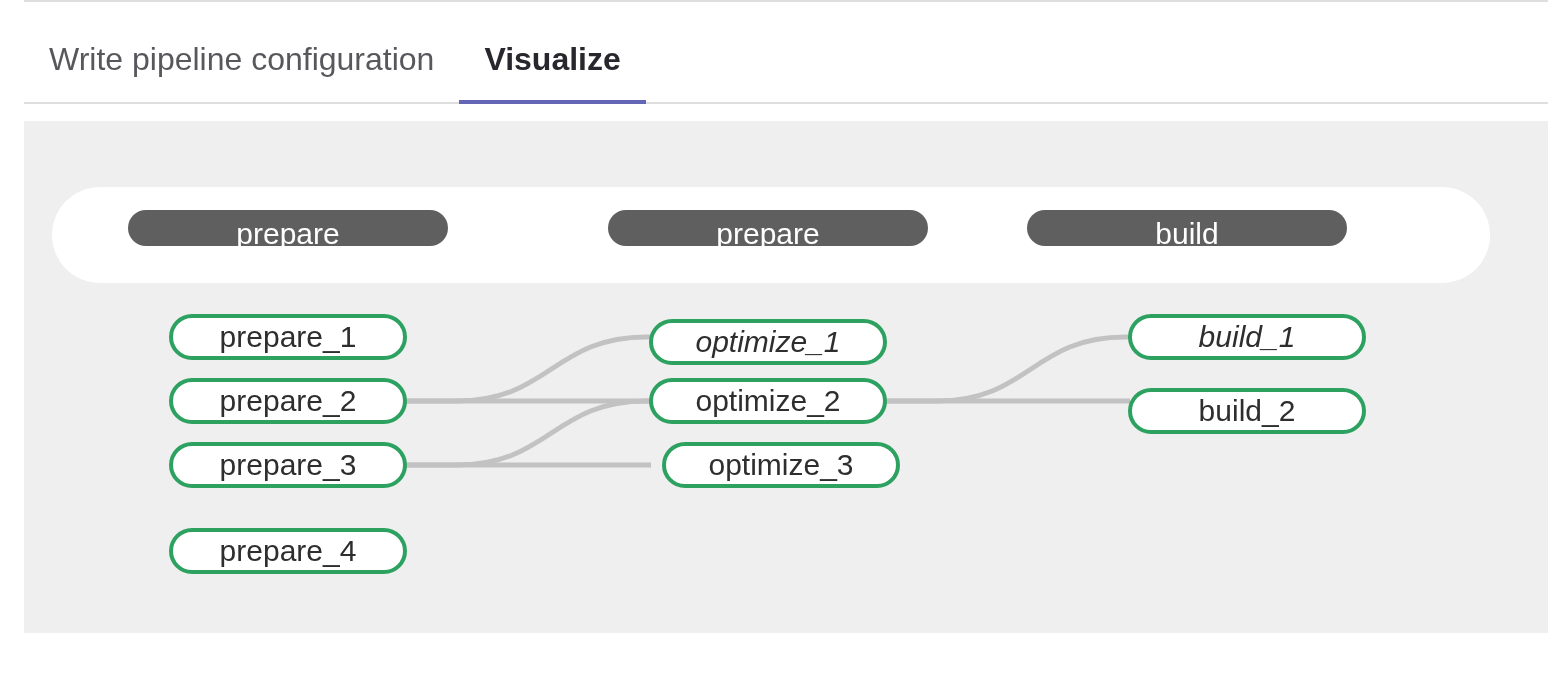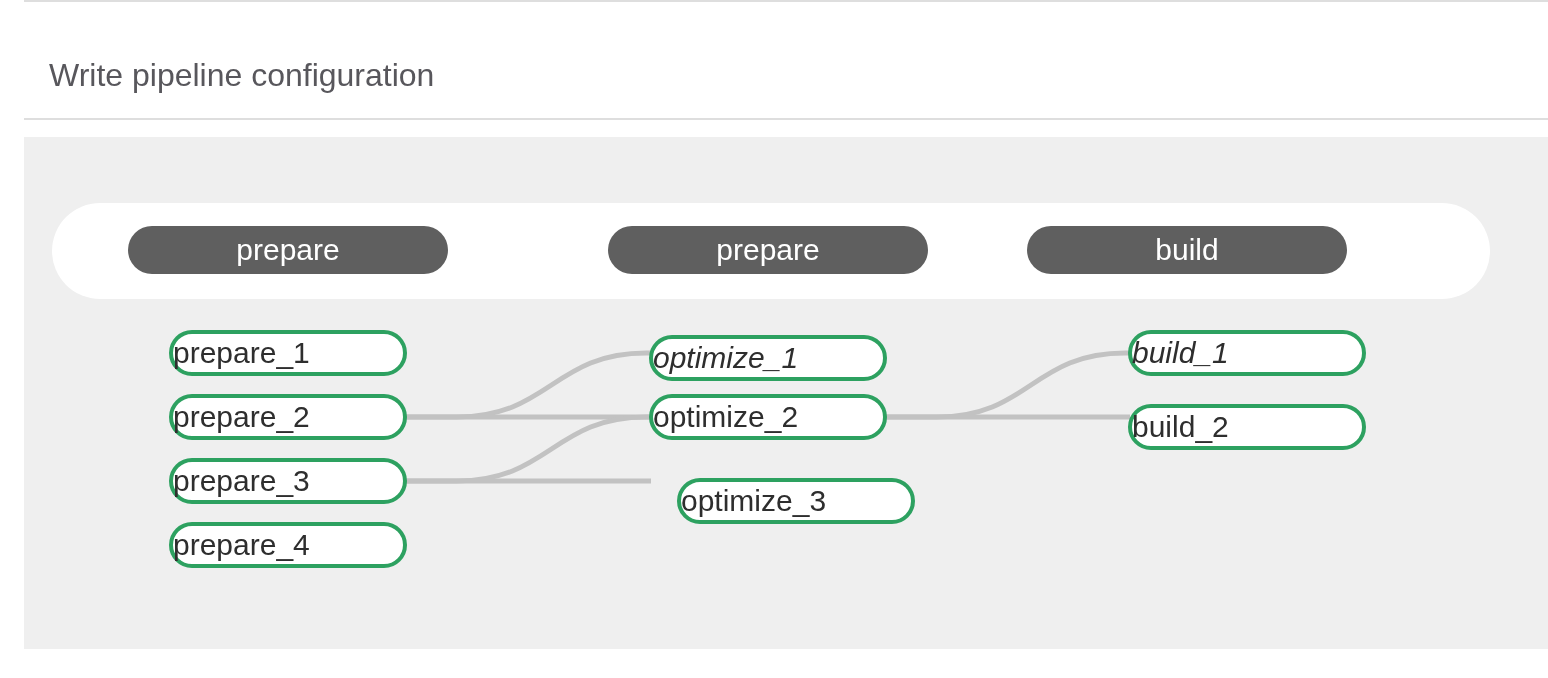--- a/index.html
+++ b/index.html
@@ -27,21 +27,21 @@
     border-top: 2px solid var(--divider);
     height: 0;
   }
   .tab-bar {
     margin-left: 24px;
     border-bottom: 2px solid var(--divider);
   }
   .tabs {
     display: flex;
     list-style: none;
-    padding-top: 56px;
+    padding-top: 40px;
   }
   .tab {
     padding: 0 25px 24px 25px;
     margin-bottom: -2px;
     font-size: 32px;
     line-height: 34px;
     color: var(--tab-inactive-text);
     cursor: pointer;
     border-bottom: 4px solid transparent;
     white-space: nowrap;
@@ -62,38 +62,38 @@
   .stage-band {
     position: absolute;
     left: 28px; top: 66px;
     width: 1438px; height: 96px;
     background: #ffffff;
     border-radius: 48px;
   }
   .stage-pill {
     position: absolute;
     top: 89px;
-    width: 320px; height: 48px;
+    width: 320px; height: 36px;
     border-radius: 24px;
     background: var(--stage-bg);
     color: var(--stage-text);
     font-size: 30px;
     line-height: 48px;
     text-align: center;
   }
   .job-pill {
     position: absolute;
     width: 238px; height: 46px;
     border: 4px solid var(--job-border);
     border-radius: 23px;
     background: var(--job-bg);
     color: var(--job-text);
     font-size: 30px;
     line-height: 38px;
-    text-align: left;
+    text-align: center;
     cursor: default;
   }
   .edges-svg {
     position: absolute;
     left: 0; top: 0;
     width: 1524px; height: 512px;
   }
   .edges-svg path {
     stroke: var(--edge);
     stroke-width: 5;
@@ -101,20 +101,21 @@
   }
 </style>
 </head>
 <body>
 
 <div class="page-top-border"></div>
 
 <div class="tab-bar">
   <ul class="tabs">
     <li class="tab">Write pipeline configuration</li>
+    <li class="tab active">Visualize</li>
   </ul>
 </div>
 
 <div class="canvas">
   <div class="stage-band"></div>
   <svg class="edges-svg" xmlns="http://www.w3.org/2000/svg" id="edges">
       <path d="M 381 280 L 433 280 C 525 280, 530 216, 622 216 L 627 216"></path>
       <path d="M 381 280 L 627 280"></path>
       <path d="M 381 344 L 433 344 C 525 344, 530 280, 622 280 L 627 280"></path>
       <path d="M 381 344 L 627 344"></path>
@@ -123,20 +124,20 @@
     </svg>
   <div id="stage-pills">
       <div class="stage-pill" style="left: 104px;">prepare</div>
       <div class="stage-pill" style="left: 584px;">prepare</div>
       <div class="stage-pill" style="left: 1003px;">build</div>
     </div>
   <div id="job-pills">
       <div class="job-pill" style="left: 145px; top: 193px;">prepare_1</div>
       <div class="job-pill" style="left: 145px; top: 257px;">prepare_2</div>
       <div class="job-pill" style="left: 145px; top: 321px;">prepare_3</div>
-      <div class="job-pill" style="left: 145px; top: 385px;">prepare_4</div>
+      <div class="job-pill" style="left: 145px; top: 407px;">prepare_4</div>
       <div class="job-pill" style="left: 625px; top: 198px; font-style: italic;">optimize_1</div>
       <div class="job-pill" style="left: 625px; top: 257px;">optimize_2</div>
-      <div class="job-pill" style="left: 653px; top: 321px; margin-top: 20px;">optimize_3</div>
+      <div class="job-pill" style="left: 638px; top: 321px;">optimize_3</div>
       <div class="job-pill" style="left: 1104px; top: 193px; font-style: italic;">build_1</div>
       <div class="job-pill" style="left: 1104px; top: 267px;">build_2</div>
     </div>
 </div>
 
 </body></html>

